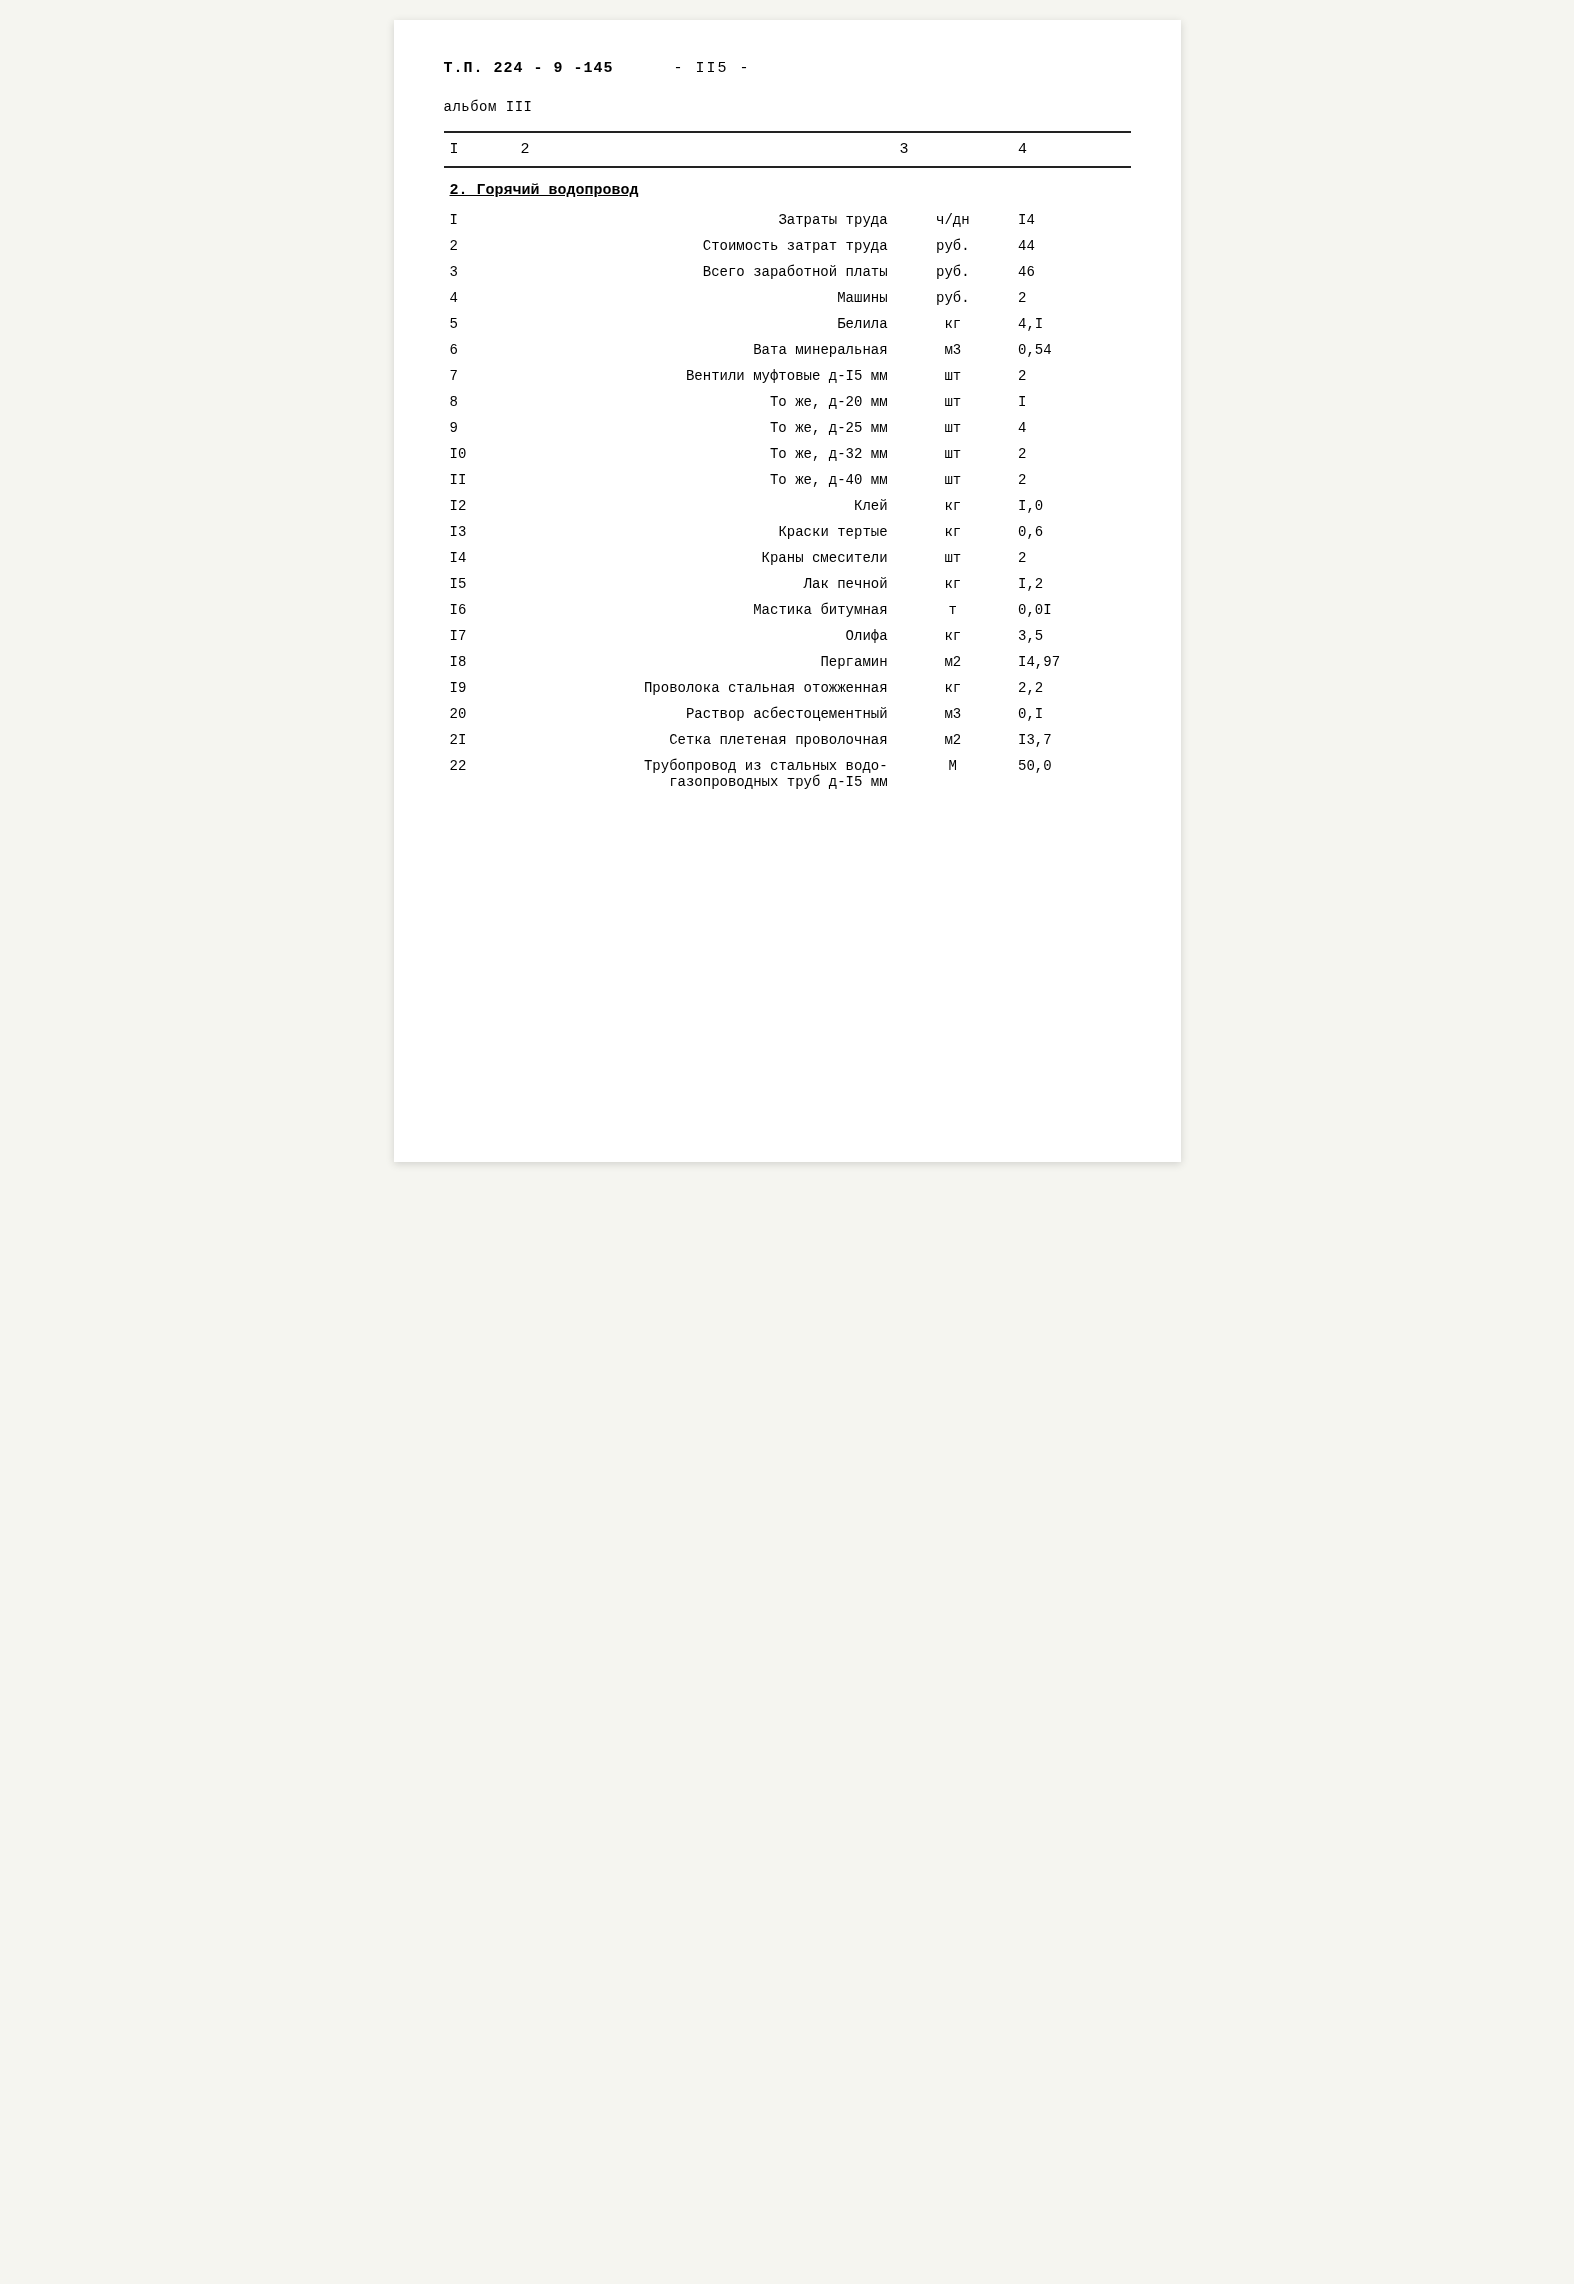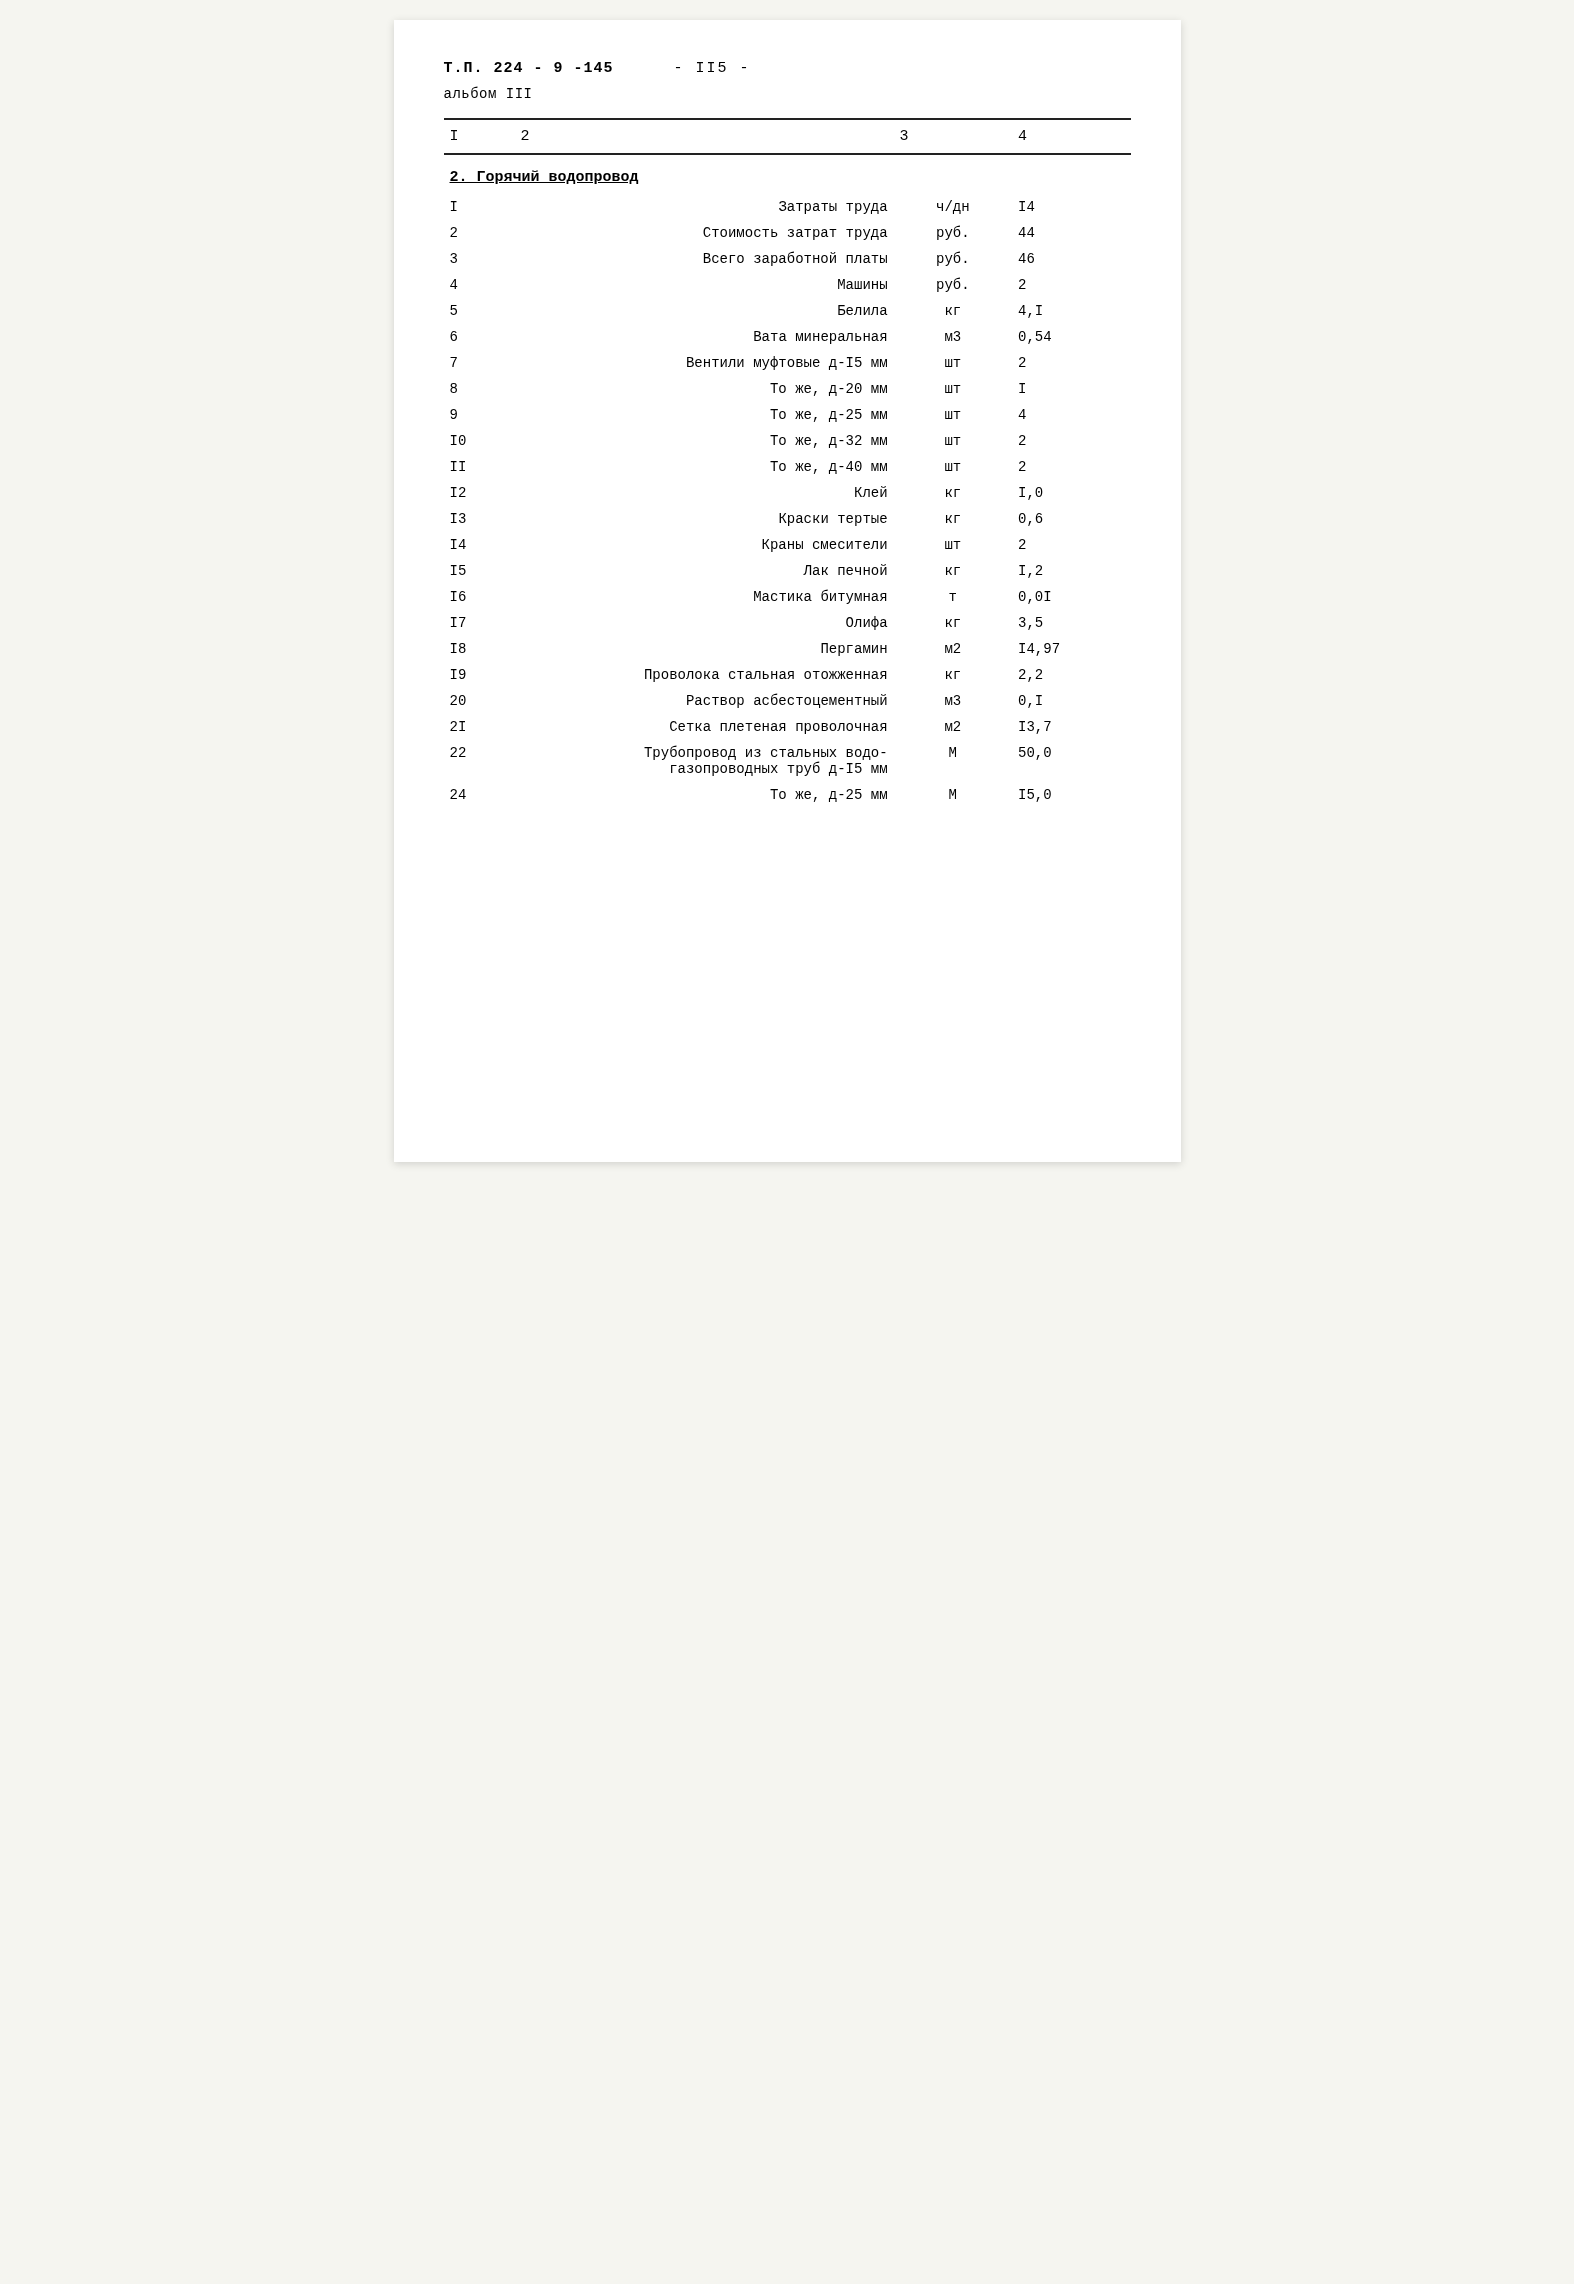--- a/index.html
+++ b/index.html
@@ -23,21 +23,21 @@
       width: 787px;
       min-height: 1142px;
       padding: 40px 50px 40px 50px;
       box-shadow: 0 2px 8px rgba(0,0,0,0.15);
     }
 
     .header {
       display: flex;
       align-items: center;
       gap: 60px;
-      margin-bottom: 9px;
+      margin-bottom: 22px;
       font-size: 15px;
       font-weight: bold;
       letter-spacing: 0.5px;
     }
 
     .header-title {
       font-size: 15px;
       font-weight: bold;
       letter-spacing: 1px;
     }
@@ -266,21 +266,15 @@
           <td class="col-name">Сетка плетеная проволочная</td>
           <td class="col-unit">м2</td>
           <td class="col-val">I3,7</td>
         </tr>
         <tr>
           <td class="col-num">22</td>
           <td class="col-name">Трубопровод из стальных водо-<br>газопроводных труб д-I5 мм</td>
           <td class="col-unit">М</td>
           <td class="col-val">50,0</td>
         </tr>
-        <tr>
-          <td class="col-num">24</td>
-          <td class="col-name">То же, д-25 мм</td>
-          <td class="col-unit">М</td>
-          <td class="col-val">I5,0</td>
-        </tr>
       </tbody>
   </table>
 </div>
 
 </body></html>

